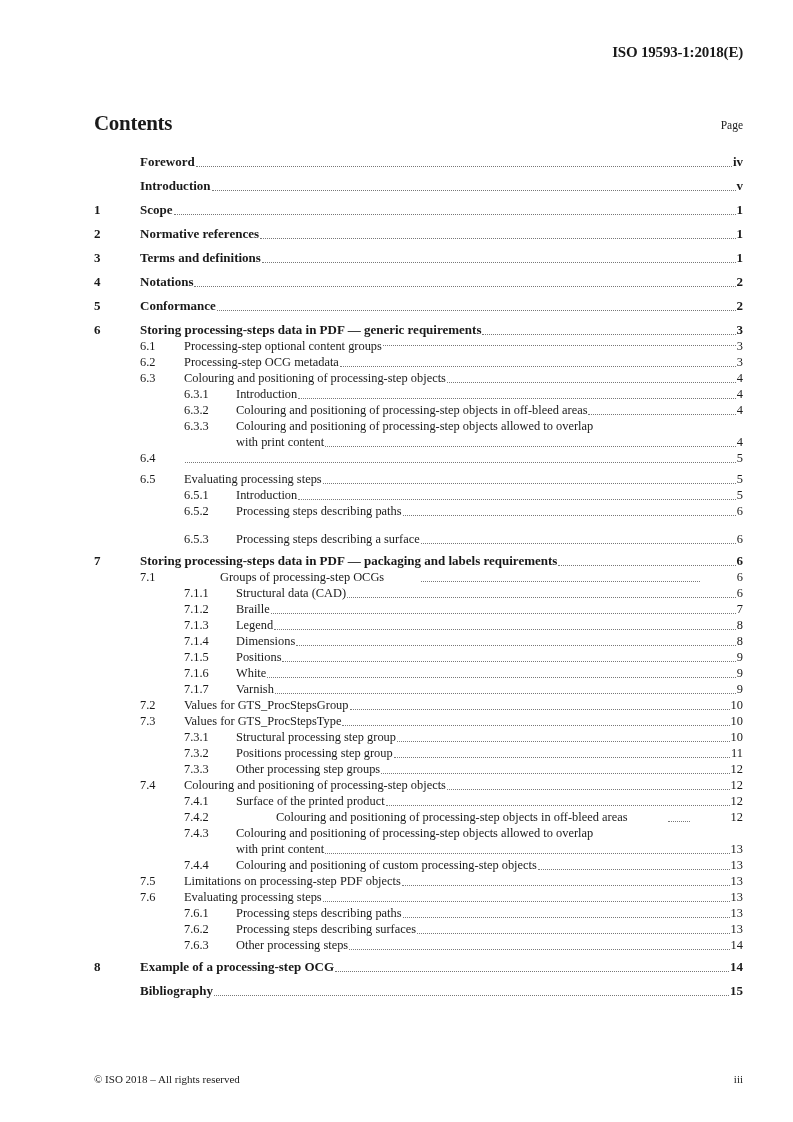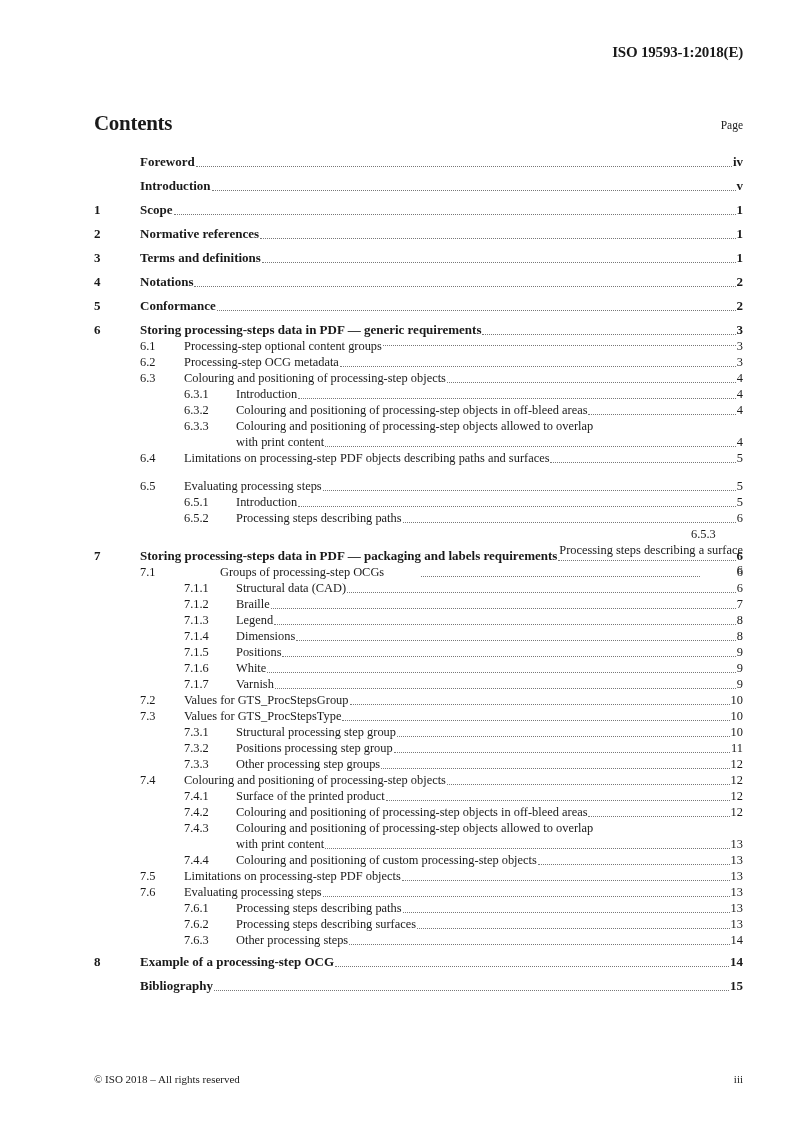--- a/index.html
+++ b/index.html
@@ -139,43 +139,42 @@
       <span class="label">Colouring and positioning of processing-step objects allowed to overlap</span>
     </div>
     <div class="entry lvl2 wrap2" style="margin-top: 0px;">
       <span class="num"></span>
       <span class="label">with print content</span>
       <span class="dots"></span>
       <span class="pg">4</span>
     </div>
     <div class="entry lvl1" style="margin-top: 0px;">
       <span class="num">6.4</span>
-      <span class="label">Limitations on processing-step PDF objects describing paths and surfaces</span>
       <span class="dots"></span>
       <span class="pg">5</span>
     </div>
-    <div class="entry lvl1" style="margin-top: 12px;">
+    <div class="entry lvl1" style="margin-top: 5px;">
       <span class="num">6.5</span>
       <span class="label">Evaluating processing steps</span>
       <span class="dots"></span>
       <span class="pg">5</span>
     </div>
     <div class="entry lvl2" style="margin-top: 0px;">
       <span class="num">6.5.1</span>
       <span class="label">Introduction</span>
       <span class="dots"></span>
       <span class="pg">5</span>
     </div>
     <div class="entry lvl2" style="margin-top: 0px;">
       <span class="num">6.5.2</span>
       <span class="label">Processing steps describing paths</span>
       <span class="dots"></span>
       <span class="pg">6</span>
     </div>
-    <div class="entry lvl2" style="margin-top: 0px; flex-direction: column;">
+    <div class="entry lvl2" style="margin-top: 12px;">
       <span class="num">6.5.3</span>
       <span class="label">Processing steps describing a surface</span>
       <span class="dots"></span>
       <span class="pg">6</span>
     </div>
     <div class="entry lvl0" style="margin-top: 6px;">
       <span class="num">7</span>
       <span class="label">Storing processing-steps data in PDF — packaging and labels requirements</span>
       <span class="dots"></span>
       <span class="pg">6</span>
@@ -263,21 +262,21 @@
       <span class="label">Colouring and positioning of processing-step objects</span>
       <span class="dots"></span>
       <span class="pg">12</span>
     </div>
     <div class="entry lvl2" style="margin-top: 0px;">
       <span class="num">7.4.1</span>
       <span class="label">Surface of the printed product</span>
       <span class="dots"></span>
       <span class="pg">12</span>
     </div>
-    <div class="entry lvl2" style="margin-top: 0px;">
+    <div class="entry lvl2" style="margin-top: 0px; gap: 40px;">
       <span class="num">7.4.2</span>
       <span class="label">Colouring and positioning of processing-step objects in off-bleed areas</span>
       <span class="dots"></span>
       <span class="pg">12</span>
     </div>
     <div class="entry lvl2 wrap1" style="margin-top: 0px;">
       <span class="num">7.4.3</span>
       <span class="label">Colouring and positioning of processing-step objects allowed to overlap</span>
     </div>
     <div class="entry lvl2 wrap2" style="margin-top: 0px;">

